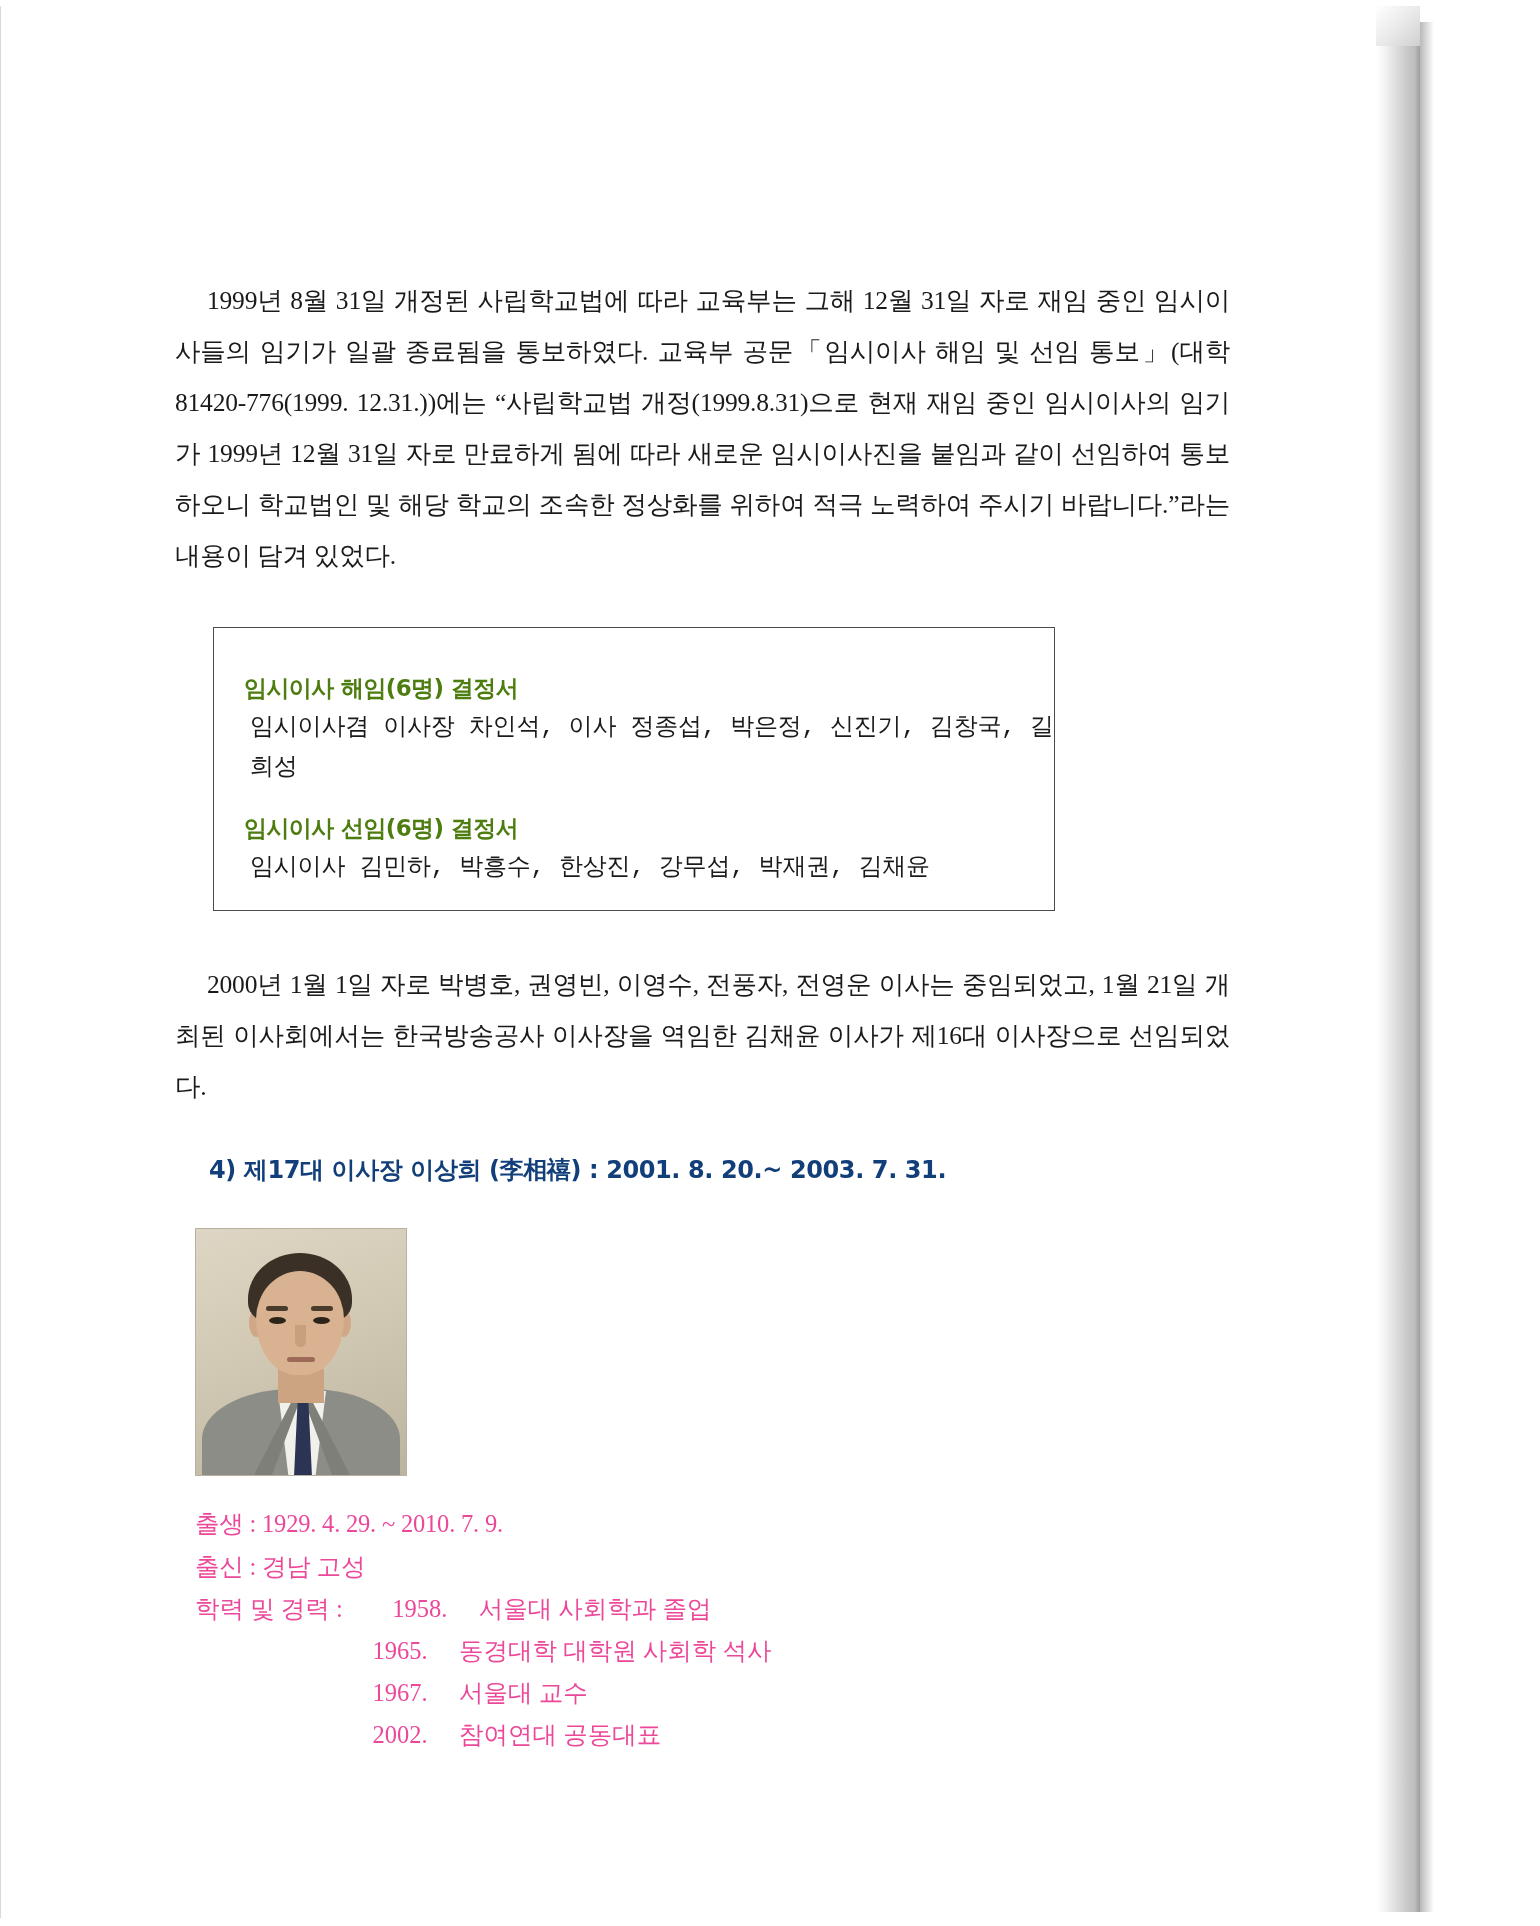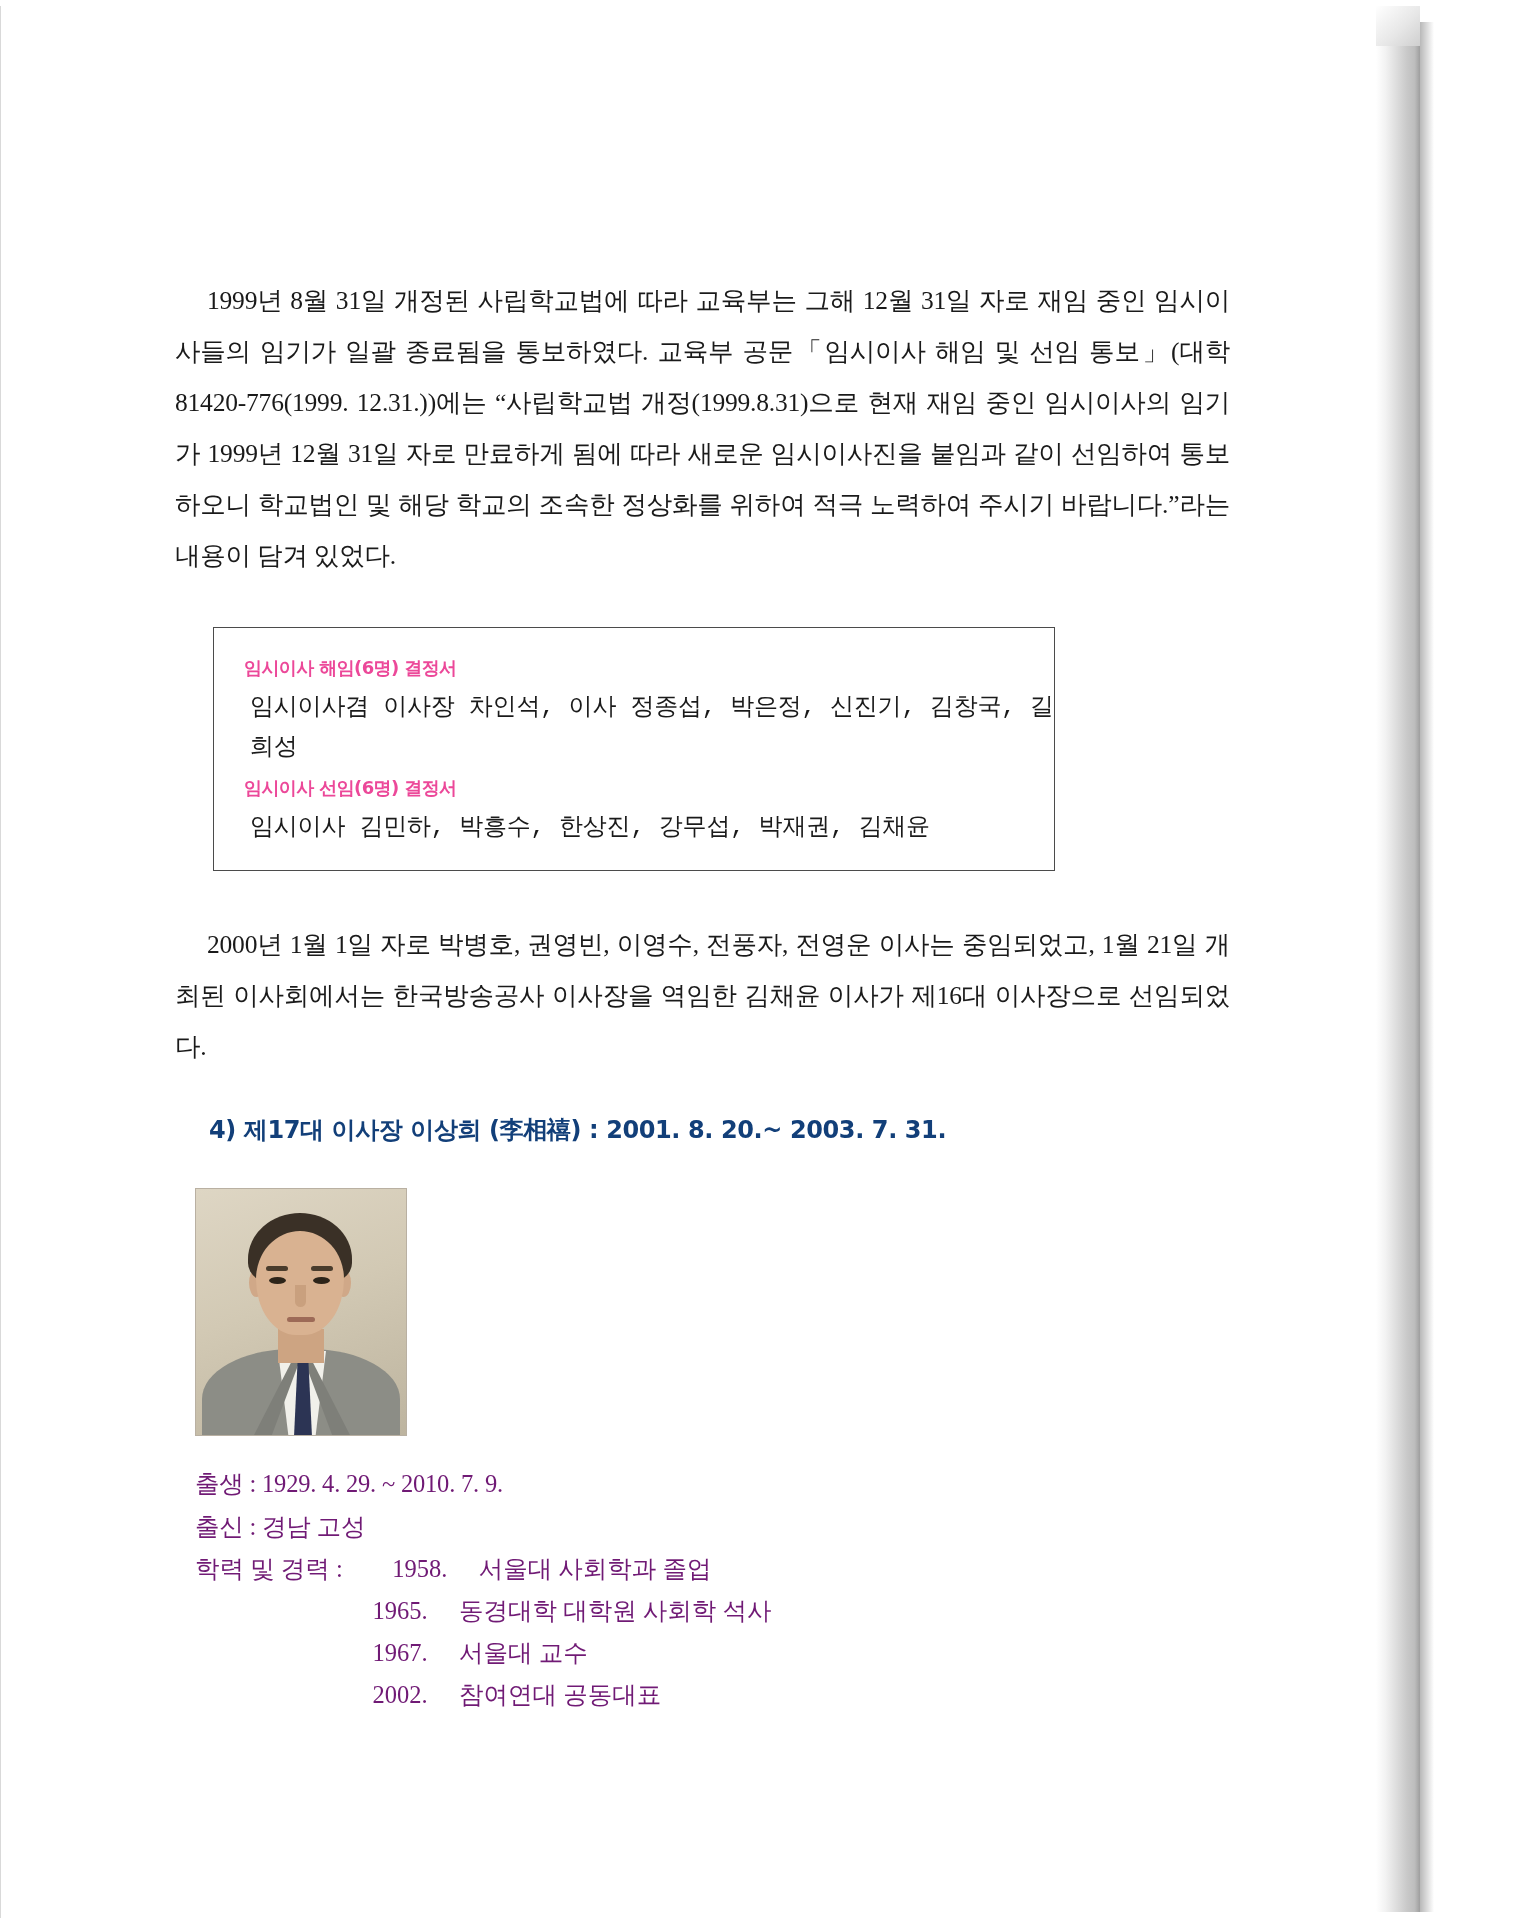--- a/index.html
+++ b/index.html
@@ -96,24 +96,25 @@
   #resolution-box {
     margin-left: 38px;
     width: 842px;
     border: 1.5px solid #4b4b4b;
     padding: 20px 0 22px 30px;
     box-sizing: border-box;
   }
   .res-head {
     font-family: "DejaVu Sans", "Liberation Sans", sans-serif;
     font-weight: bold;
-    font-size: 18px;
+    font-size: 23px;
     line-height: 40px;
-    color: #ec4899;
+    color: #4d7c0f;
     letter-spacing: -0.6px;
+    margin-top: 20px;
   }
   .res-line {
     font-family: Liberation Mono, monospace;
     font-size: 24px;
     line-height: 40px;
     color: #1a1a1a;
     padding-left: 6px;
     letter-spacing: -0.2px;
   }
 
@@ -215,21 +216,21 @@
     position: absolute; left: 110px; top: 160px;
     width: 46px; height: 90px; background: #7e7f79;
     clip-path: polygon(0 0, 0 18%, 60% 100%, 100% 100%);
   }
 
   
   #profile {
     margin-top: 26px;
     margin-left: 20px;
     font-size: 24.5px;
-    color: #701a75;
+    color: #ec4899;
     font-family: "Liberation Serif", "DejaVu Serif", serif;
   }
   .profile-line {
     line-height: 43px;
     letter-spacing: -0.2px;
   }
   .career-row {
     display: flex;
     line-height: 42px;
   }

